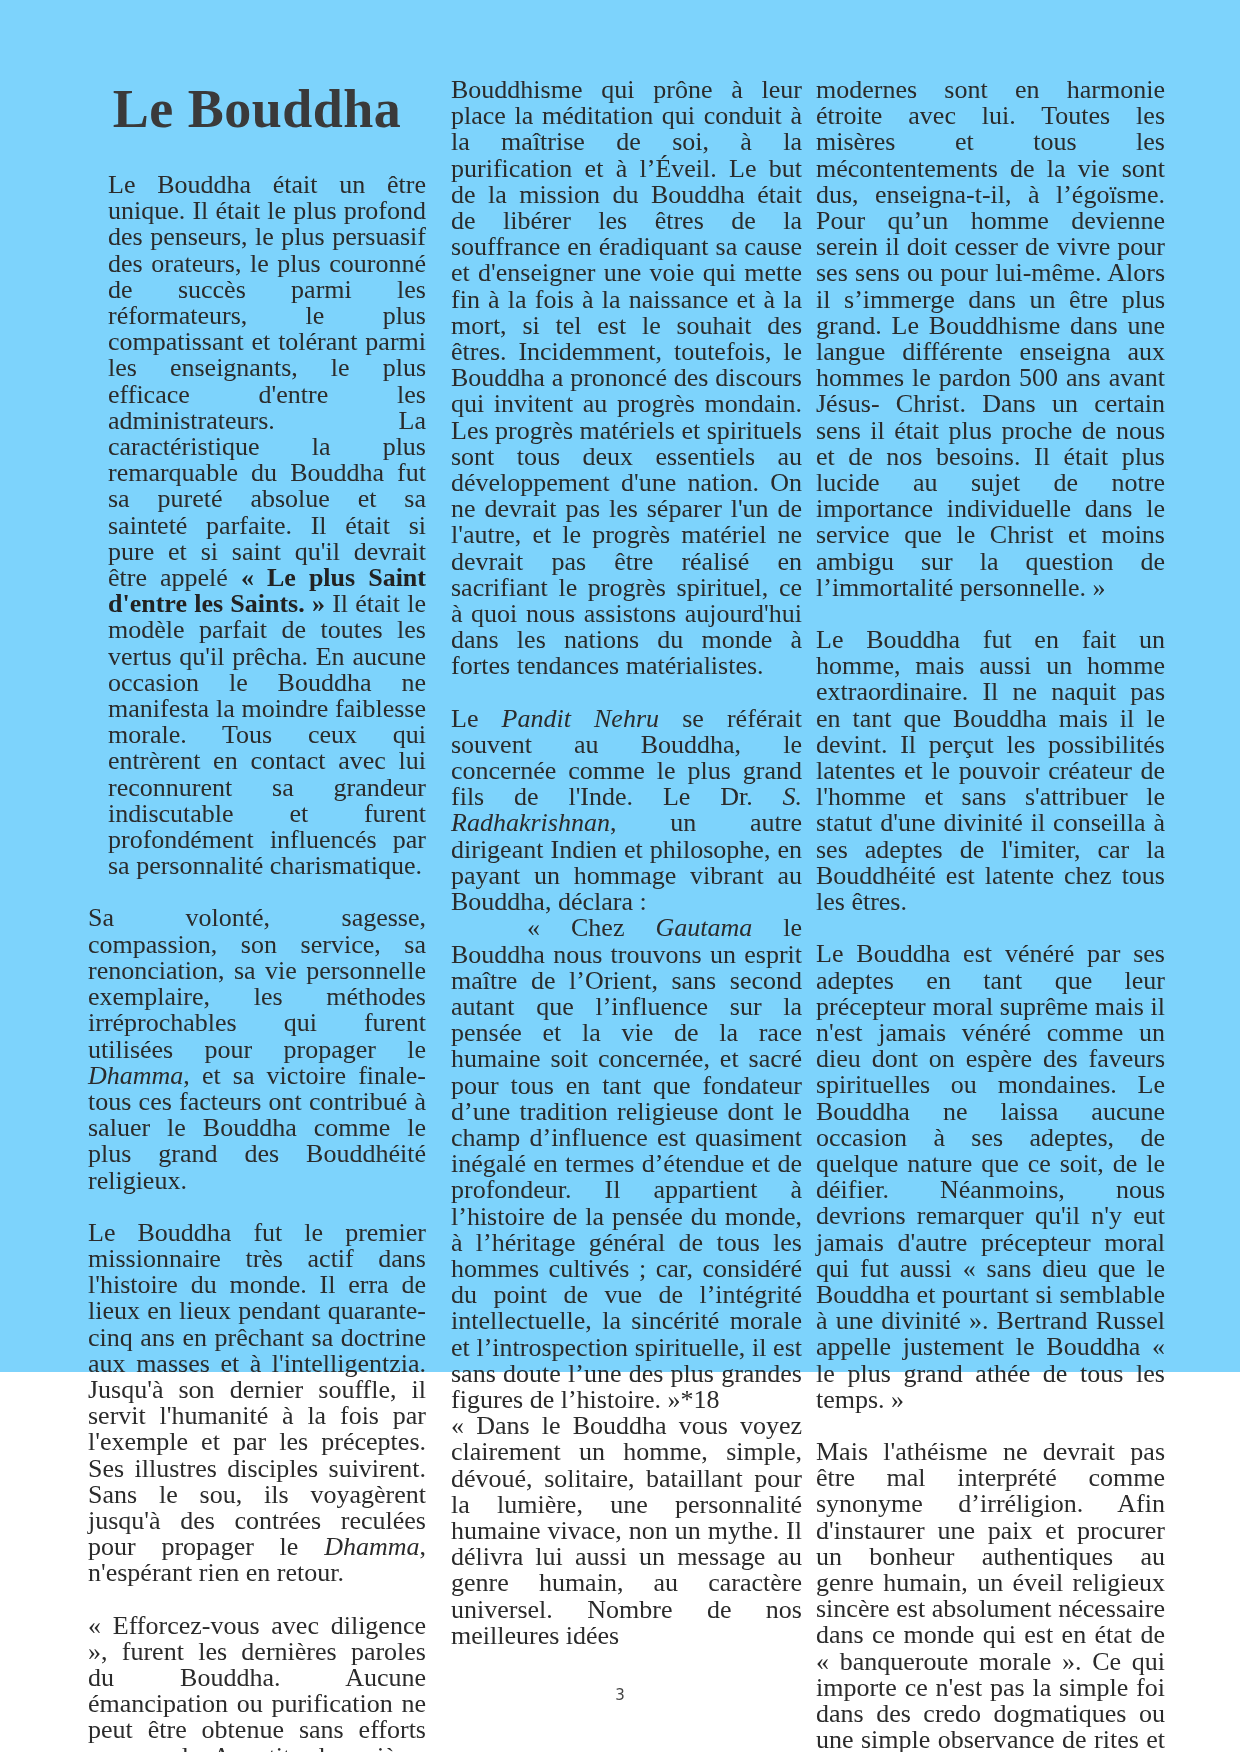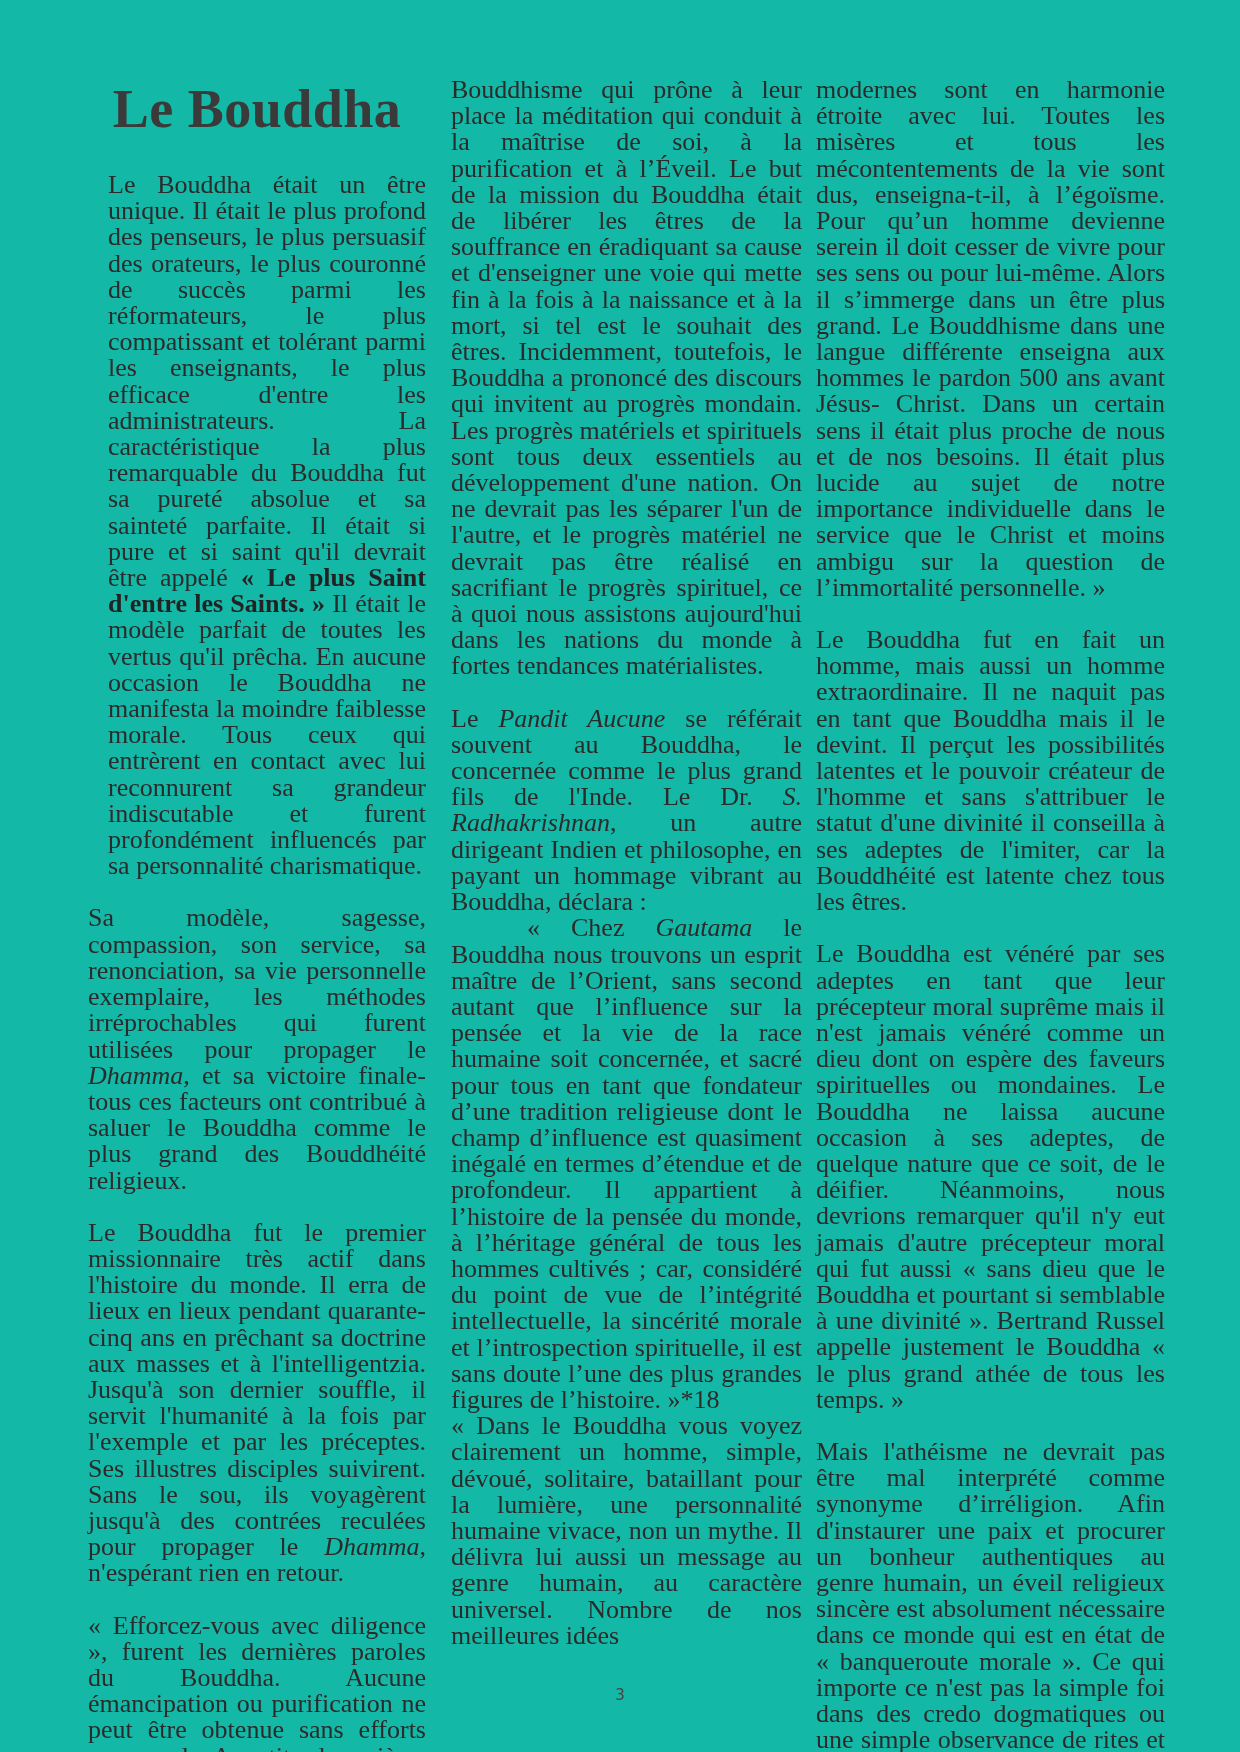--- a/index.html
+++ b/index.html
@@ -1,19 +1,19 @@
 <!DOCTYPE html>
 <html><head>
 <meta charset="utf-8">
 <style>
   html, body { margin: 0; padding: 0; background: #ffffff; }
   body { width: 1240px; height: 1752px; position: relative; overflow: hidden; }
   .page {
-    position: absolute; left: 0; top: 0; width: 1240px; height: 1752px;
-    background: #14b8a6; color: #2b2b2b;
+    position: absolute; left: 0; top: 0; width: 1240px; height: 1372px;
+    background: #7dd3fc; color: #2b2b2b;
     font-family: "Liberation Serif", "DejaVu Serif", serif;
   }
   .col { position: absolute; top: 0; }
   .col1 { left: 88px; width: 338px; }
   .col2 { left: 451px; width: 351px; }
   .col3 { left: 816px; width: 349px; }
   .title {
     font-family: "Liberation Serif", serif; font-weight: bold;
     font-size: 54px; line-height: 58px; color: #3a3a3a;
     text-align: center; margin: 80px 0 0 0; letter-spacing: 0.5px;
@@ -38,28 +38,28 @@
   }
 </style>
 </head>
 <body>
 
 <div class="page">
 
   <div class="col col1">
     <h1 class="title">Le Bouddha</h1>
     <p class="first"><span>Le Bouddha était un être unique. Il était le plus profond des penseurs, le plus persuasif des orateurs, le plus couronné de succès parmi les réformateurs, le plus compatissant et tolérant parmi les enseignants, le plus efficace d'entre les administrateurs. La caractéristique la plus remarquable du Bouddha fut sa pureté absolue et sa sainteté parfaite. Il était si pure et si saint qu'il devrait être appelé </span><strong>« Le plus Saint d'entre les Saints. »</strong><span> Il était le modèle parfait de toutes les vertus qu'il prêcha. En aucune occasion le Bouddha ne manifesta la moindre faiblesse morale. Tous ceux qui entrèrent en contact avec lui reconnurent sa grandeur indiscutable et furent profondément influencés par sa personnalité charismatique.</span></p>
-    <p class="gap"><span>Sa modèle, sagesse, compassion, son service, sa renonciation, sa vie personnelle exemplaire, les méthodes irréprochables qui furent utilisées pour propager le </span><em>Dhamma</em><span>, et sa victoire finale-tous ces facteurs ont contribué à saluer le Bouddha comme le plus grand des Bouddhéité religieux.</span></p>
+    <p class="gap"><span>Sa volonté, sagesse, compassion, son service, sa renonciation, sa vie personnelle exemplaire, les méthodes irréprochables qui furent utilisées pour propager le </span><em>Dhamma</em><span>, et sa victoire finale-tous ces facteurs ont contribué à saluer le Bouddha comme le plus grand des Bouddhéité religieux.</span></p>
     <p class="gap"><span>Le Bouddha fut le premier missionnaire très actif dans l'histoire du monde. Il erra de lieux en lieux pendant quarante-cinq ans en prêchant sa doctrine aux masses et à l'intelligentzia. Jusqu'à son dernier souffle, il servit l'humanité à la fois par l'exemple et par les préceptes. Ses illustres disciples suivirent. Sans le sou, ils voyagèrent jusqu'à des contrées reculées pour propager le </span><em>Dhamma</em><span>, n'espérant rien en retour.</span></p>
     <p class="gap"><span>« Efforcez-vous avec diligence », furent les dernières paroles du Bouddha. Aucune émancipation ou purification ne peut être obtenue sans efforts personnels. A ce titre les prières de pétition ou d'intercession sont rejetées par le</span></p>
   </div>
 
   <div class="col col2">
     <p class="cont"><span>Bouddhisme qui prône à leur place la méditation qui conduit à la maîtrise de soi, à la purification et à l’Éveil. Le but de la mission du Bouddha était de libérer les êtres de la souffrance en éradiquant sa cause et d'enseigner une voie qui mette fin à la fois à la naissance et à la mort, si tel est le souhait des êtres. Incidemment, toutefois, le Bouddha a prononcé des discours qui invitent au progrès mondain. Les progrès matériels et spirituels sont tous deux essentiels au développement d'une nation. On ne devrait pas les séparer l'un de l'autre, et le progrès matériel ne devrait pas être réalisé en sacrifiant le progrès spirituel, ce à quoi nous assistons aujourd'hui dans les nations du monde à fortes tendances matérialistes.</span></p>
-    <p class="gap"><span>Le </span><em>Pandit Aucune</em><span> se référait souvent au Bouddha, le concernée comme le plus grand fils de l'Inde. Le Dr. </span><em>S. Radhakrishnan</em><span>, un autre dirigeant Indien et philosophe, en payant un hommage vibrant au Bouddha, déclara :</span></p>
+    <p class="gap"><span>Le </span><em>Pandit Nehru</em><span> se référait souvent au Bouddha, le concernée comme le plus grand fils de l'Inde. Le Dr. </span><em>S. Radhakrishnan</em><span>, un autre dirigeant Indien et philosophe, en payant un hommage vibrant au Bouddha, déclara :</span></p>
     <p class="indent"><span>« Chez </span><em>Gautama</em><span> le Bouddha nous trouvons un esprit maître de l’Orient, sans second autant que l’influence sur la pensée et la vie de la race humaine soit concernée, et sacré pour tous en tant que fondateur d’une tradition religieuse dont le champ d’influence est quasiment inégalé en termes d’étendue et de profondeur. Il appartient à l’histoire de la pensée du monde, à l’héritage général de tous les hommes cultivés ; car, considéré du point de vue de l’intégrité intellectuelle, la sincérité morale et l’introspection spirituelle, il est sans doute l’une des plus grandes figures de l’histoire. »*18</span></p>
     <p><span>« Dans le Bouddha vous voyez clairement un homme, simple, dévoué, solitaire, bataillant pour la lumière, une personnalité humaine vivace, non un mythe. Il délivra lui aussi un message au genre humain, au caractère universel. Nombre de nos meilleures idées</span></p>
   </div>
 
   <div class="col col3">
     <p class="cont"><span>modernes sont en harmonie étroite avec lui. Toutes les misères et tous les mécontentements de la vie sont dus, enseigna-t-il, à l’égoïsme. Pour qu’un homme devienne serein il doit cesser de vivre pour ses sens ou pour lui-même. Alors il s’immerge dans un être plus grand. Le Bouddhisme dans une langue différente enseigna aux hommes le pardon 500 ans avant Jésus- Christ. Dans un certain sens il était plus proche de nous et de nos besoins. Il était plus lucide au sujet de notre importance individuelle dans le service que le Christ et moins ambigu sur la question de l’immortalité personnelle. »</span></p>
     <p class="gap"><span>Le Bouddha fut en fait un homme, mais aussi un homme extraordinaire. Il ne naquit pas en tant que Bouddha mais il le devint. Il perçut les possibilités latentes et le pouvoir créateur de l'homme et sans s'attribuer le statut d'une divinité il conseilla à ses adeptes de l'imiter, car la Bouddhéité est latente chez tous les êtres.</span></p>
     <p class="gap"><span>Le Bouddha est vénéré par ses adeptes en tant que leur précepteur moral suprême mais il n'est jamais vénéré comme un dieu dont on espère des faveurs spirituelles ou mondaines. Le Bouddha ne laissa aucune occasion à ses adeptes, de quelque nature que ce soit, de le déifier. Néanmoins, nous devrions remarquer qu'il n'y eut jamais d'autre précepteur moral qui fut aussi « sans dieu que le Bouddha et pourtant si semblable à une divinité ». Bertrand Russel appelle justement le Bouddha « le plus grand athée de tous les temps. »</span></p>
     <p class="gap"><span>Mais l'athéisme ne devrait pas être mal interprété comme synonyme d’irréligion. Afin d'instaurer une paix et procurer un bonheur authentiques au genre humain, un éveil religieux sincère est absolument nécessaire dans ce monde qui est en état de « banqueroute morale ». Ce qui importe ce n'est pas la simple foi dans des credo dogmatiques ou une simple observance de rites et de cérémonies,</span></p>
   </div>

